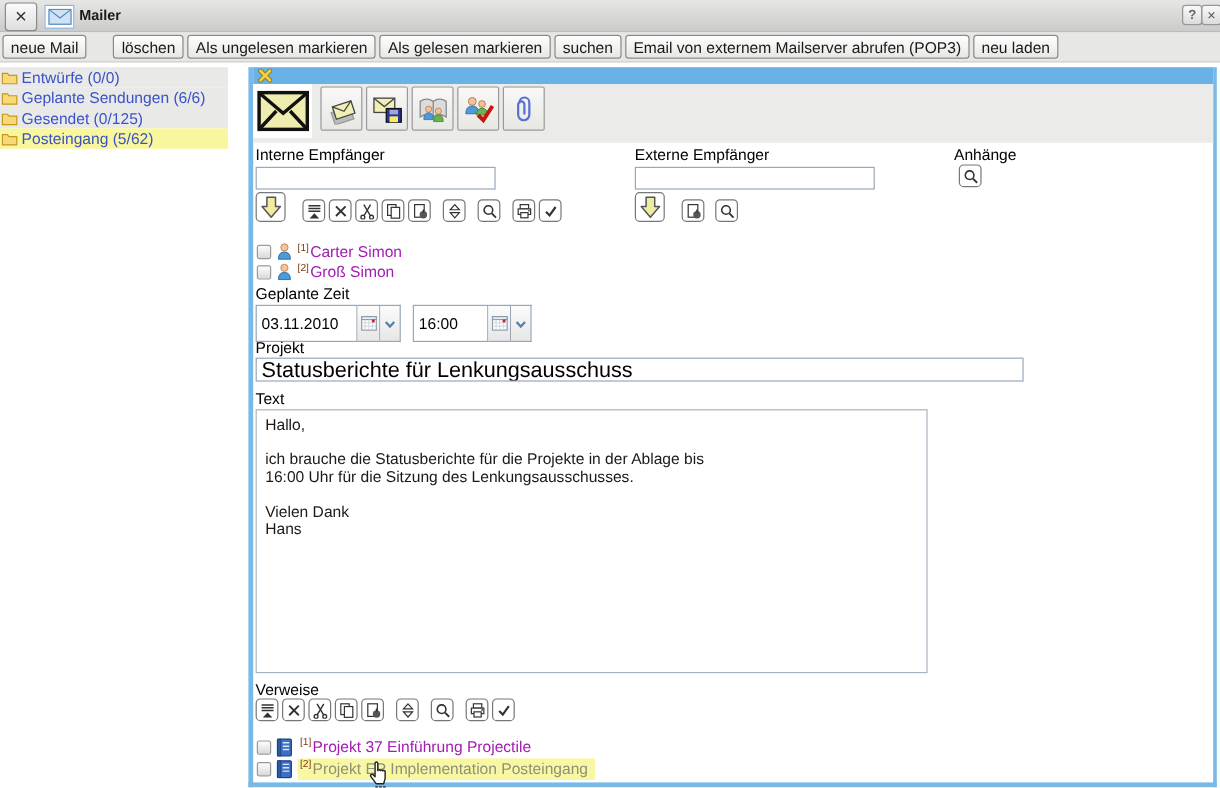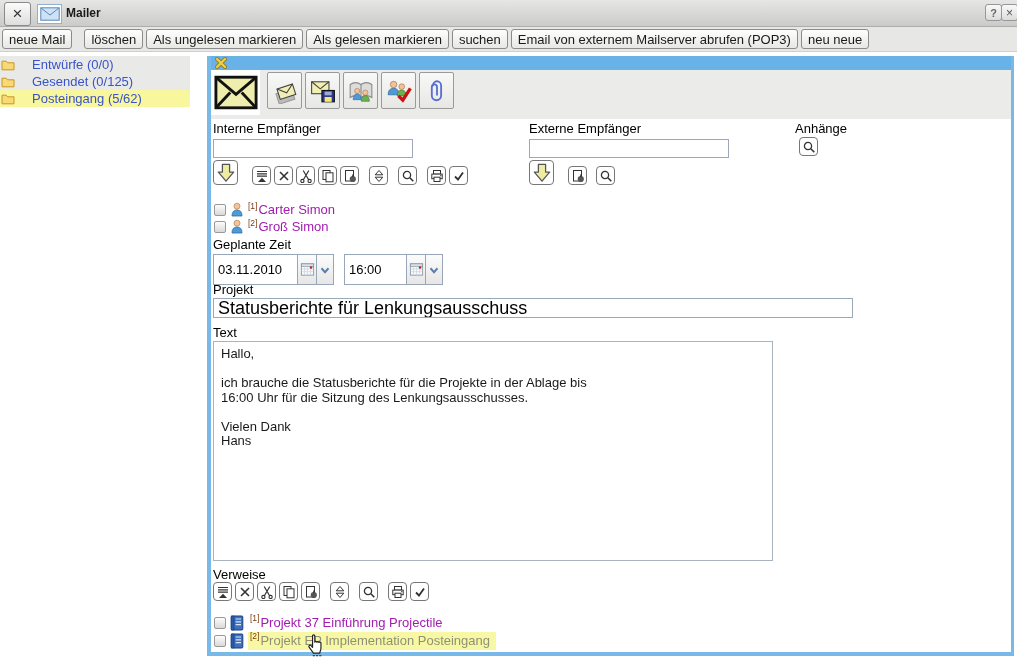--- a/index.html
+++ b/index.html
@@ -21,25 +21,25 @@
     font-size:11px;color:#666;}
   .mini-btn.help{left:985px;font-weight:bold;}
   .mini-btn.close{left:1001px;font-size:12px;color:#555;}
 
   
   .app-toolbar{position:absolute;left:0;top:27px;width:1017px;height:25px;background:#e7e7e5;
     border-bottom:1px solid #cfcfcd;display:flex;align-items:center;padding-left:2px;box-sizing:border-box;}
   .tb-btn{height:20px;margin-right:3px;padding:0 6px;background:linear-gradient(#fefefe,#e7e7e4);
     border:1px solid #8b8b8b;border-radius:3px;font-size:13px;color:#1a1a1a;
     display:flex;align-items:center;white-space:nowrap;font-family:"Liberation Sans",sans-serif;}
-  .tb-btn:first-child{margin-right:12px;}
+  .tb-btn:first-child{margin-right:22px;}
 
   
   .sidebar{position:absolute;left:0;top:56px;width:190px;}
-  .folder-row{height:17px;display:flex;align-items:center;gap:17px;background:#e9e9e7;padding-left:1px;}
+  .folder-row{height:17px;display:flex;align-items:center;gap:3px;background:#e9e9e7;padding-left:1px;}
   .folder-row.sel{background:#f8f79e;}
   .folder-row a{color:#3a53c6;text-decoration:none;font-size:13px;}
 
   
   .panel{position:absolute;left:207px;top:56px;width:807px;height:600px;box-sizing:border-box;
     border-left:4px solid #79b9e8;border-right:3px solid #79b9e8;border-bottom:4px solid #79b9e8;background:#fff;}
   .panel-titlebar{height:14px;background:#68b2e8;position:relative;}
   .panel-toolbar{height:49px;background:#ebebe9;position:relative;}
   .env-tile{position:absolute;left:0;top:0;width:49px;height:45px;background:#fff;
     display:flex;align-items:center;justify-content:center;}
@@ -213,29 +213,35 @@
     <span class="mini-btn close">×</span>
   </div>
 
   <div class="app-toolbar">
     <button class="tb-btn">neue Mail</button>
     <button class="tb-btn">löschen</button>
     <button class="tb-btn">Als ungelesen markieren</button>
     <button class="tb-btn">Als gelesen markieren</button>
     <button class="tb-btn">suchen</button>
     <button class="tb-btn">Email von externem Mailserver abrufen (POP3)</button>
-    <button class="tb-btn">neu neue</button>
+    <button class="tb-btn">neu laden</button>
   </div>
 
   <div class="sidebar">
     <div class="folder-row">
       <svg width="14" height="12">
           <use href="#i-folder"></use>
         </svg>
       <a href="#">Entwürfe (0/0)</a>
+    </div>
+    <div class="folder-row">
+      <svg width="14" height="12">
+          <use href="#i-folder"></use>
+        </svg>
+      <a href="#">Geplante Sendungen (6/6)</a>
     </div>
     <div class="folder-row">
       <svg width="14" height="12">
           <use href="#i-folder"></use>
         </svg>
       <a href="#">Gesendet (0/125)</a>
     </div>
     <div class="folder-row sel">
       <svg width="14" height="12">
           <use href="#i-folder"></use>

